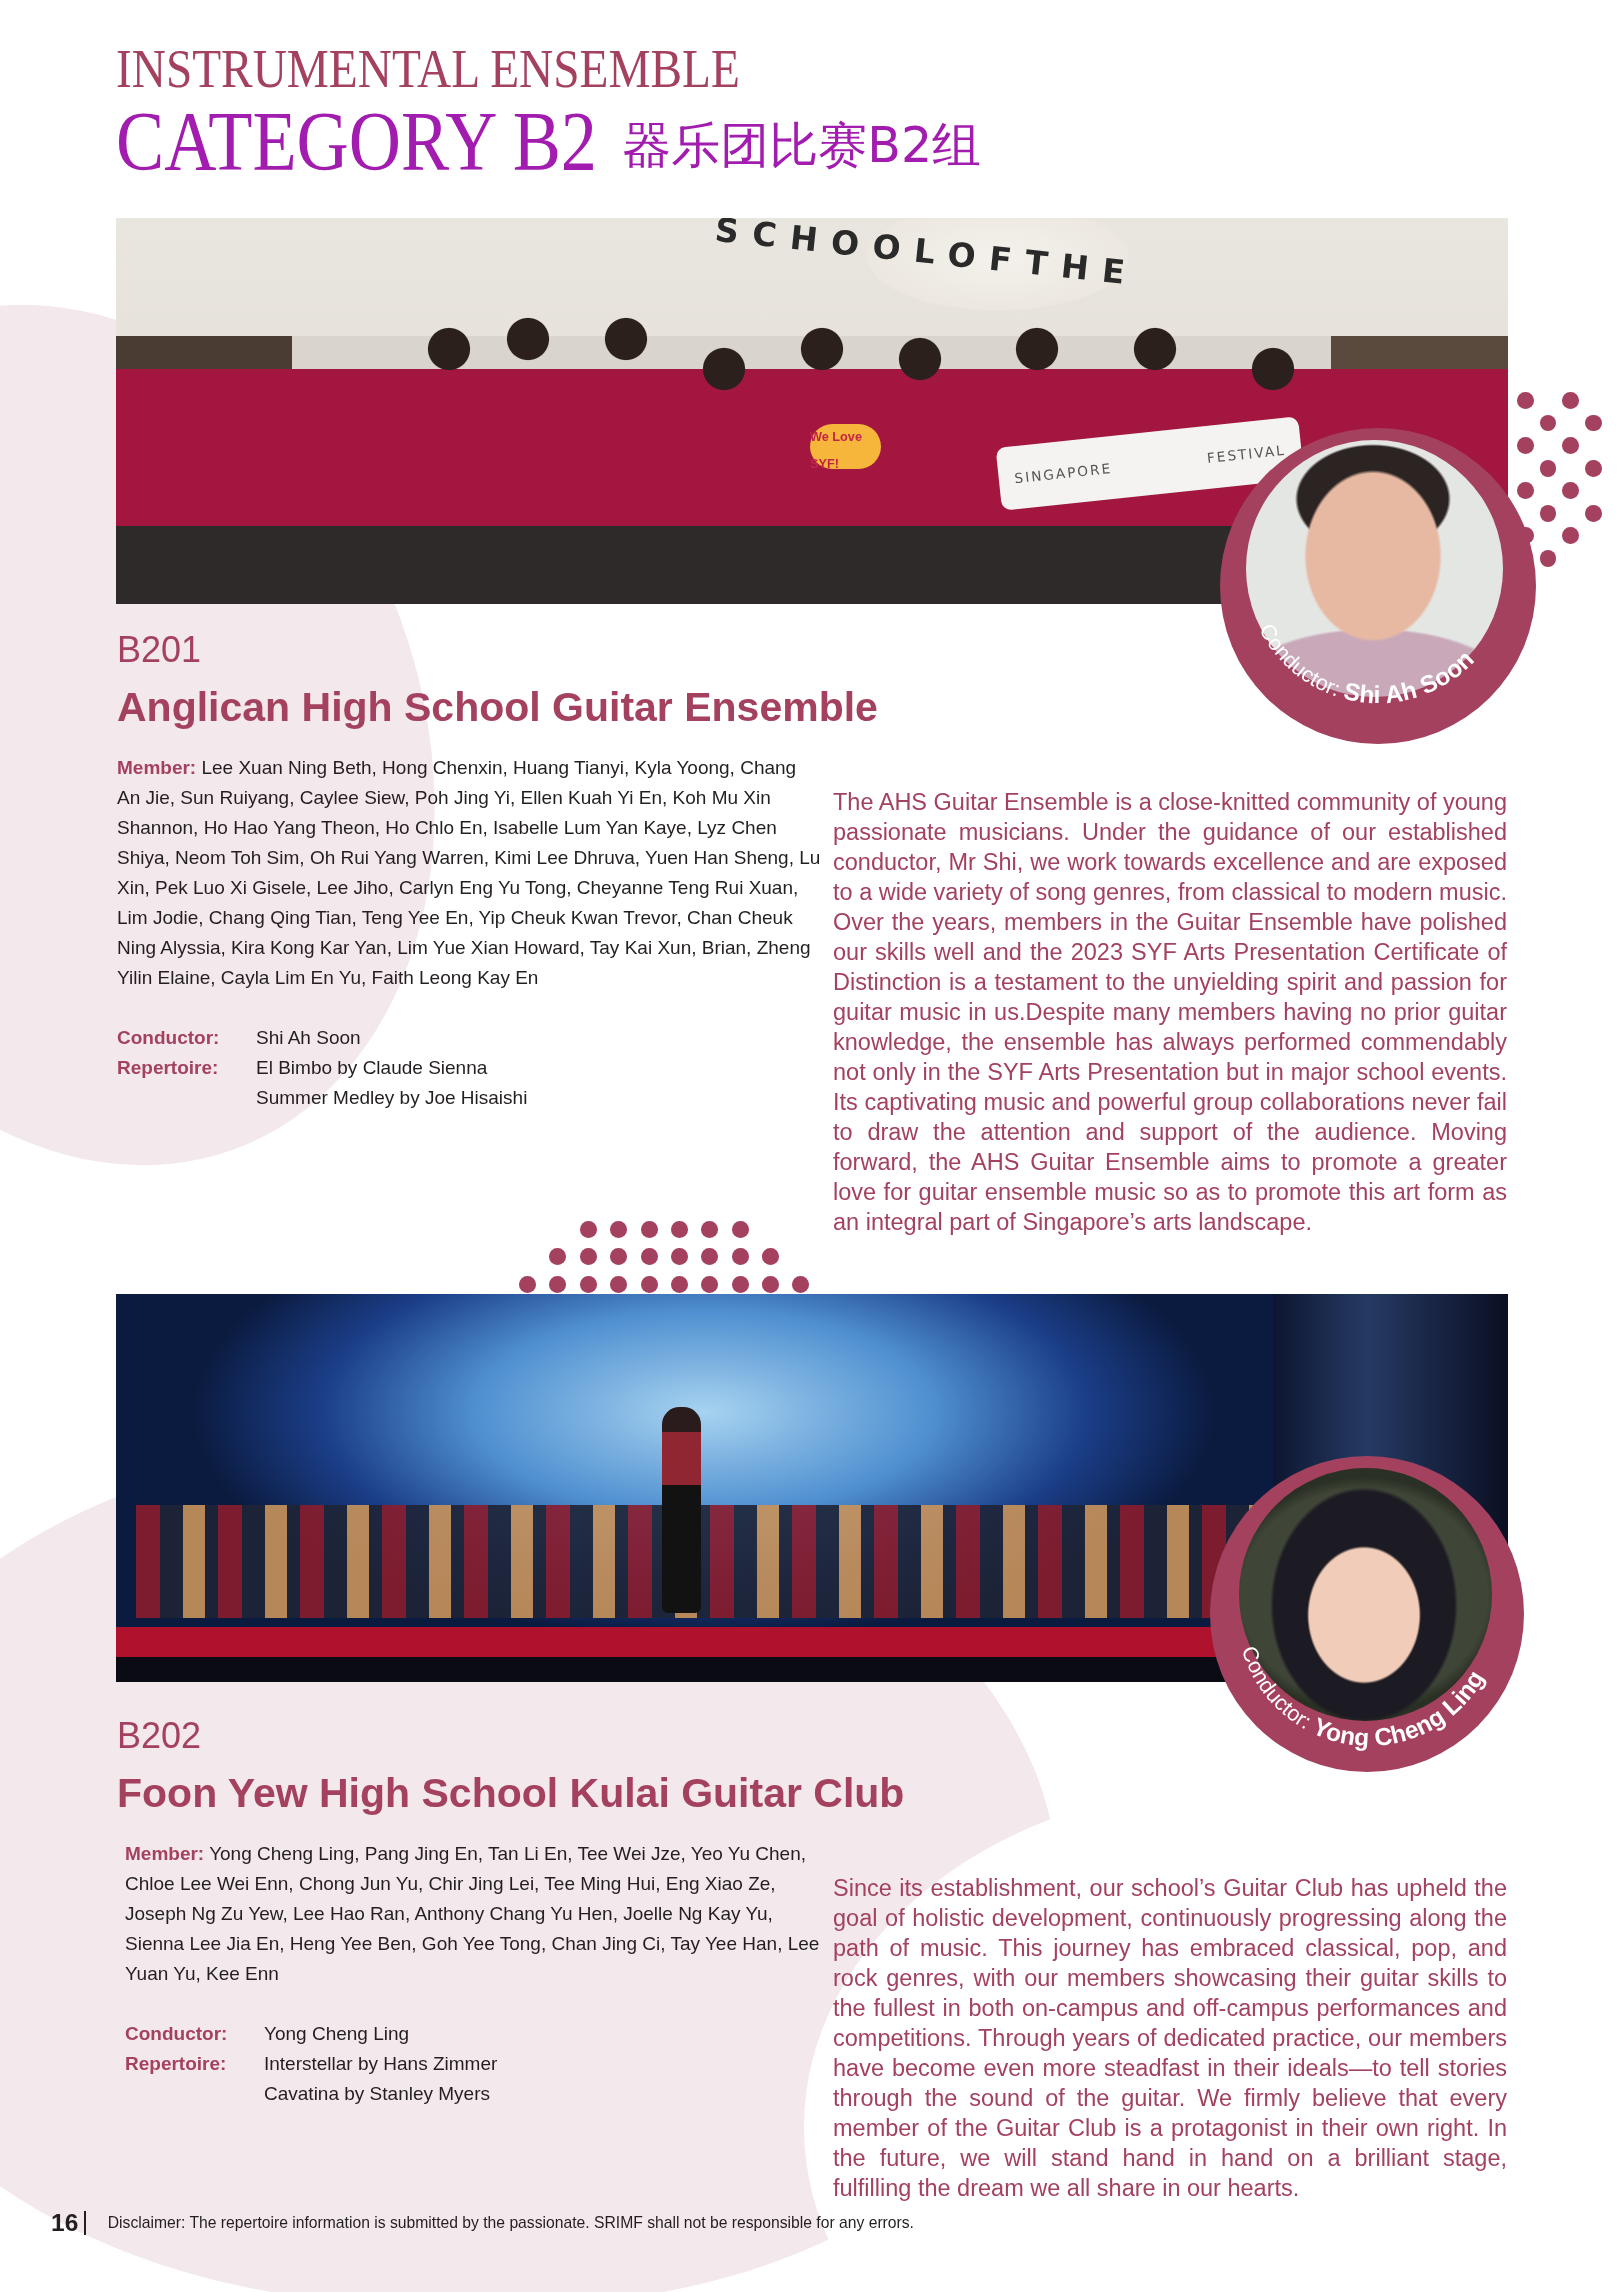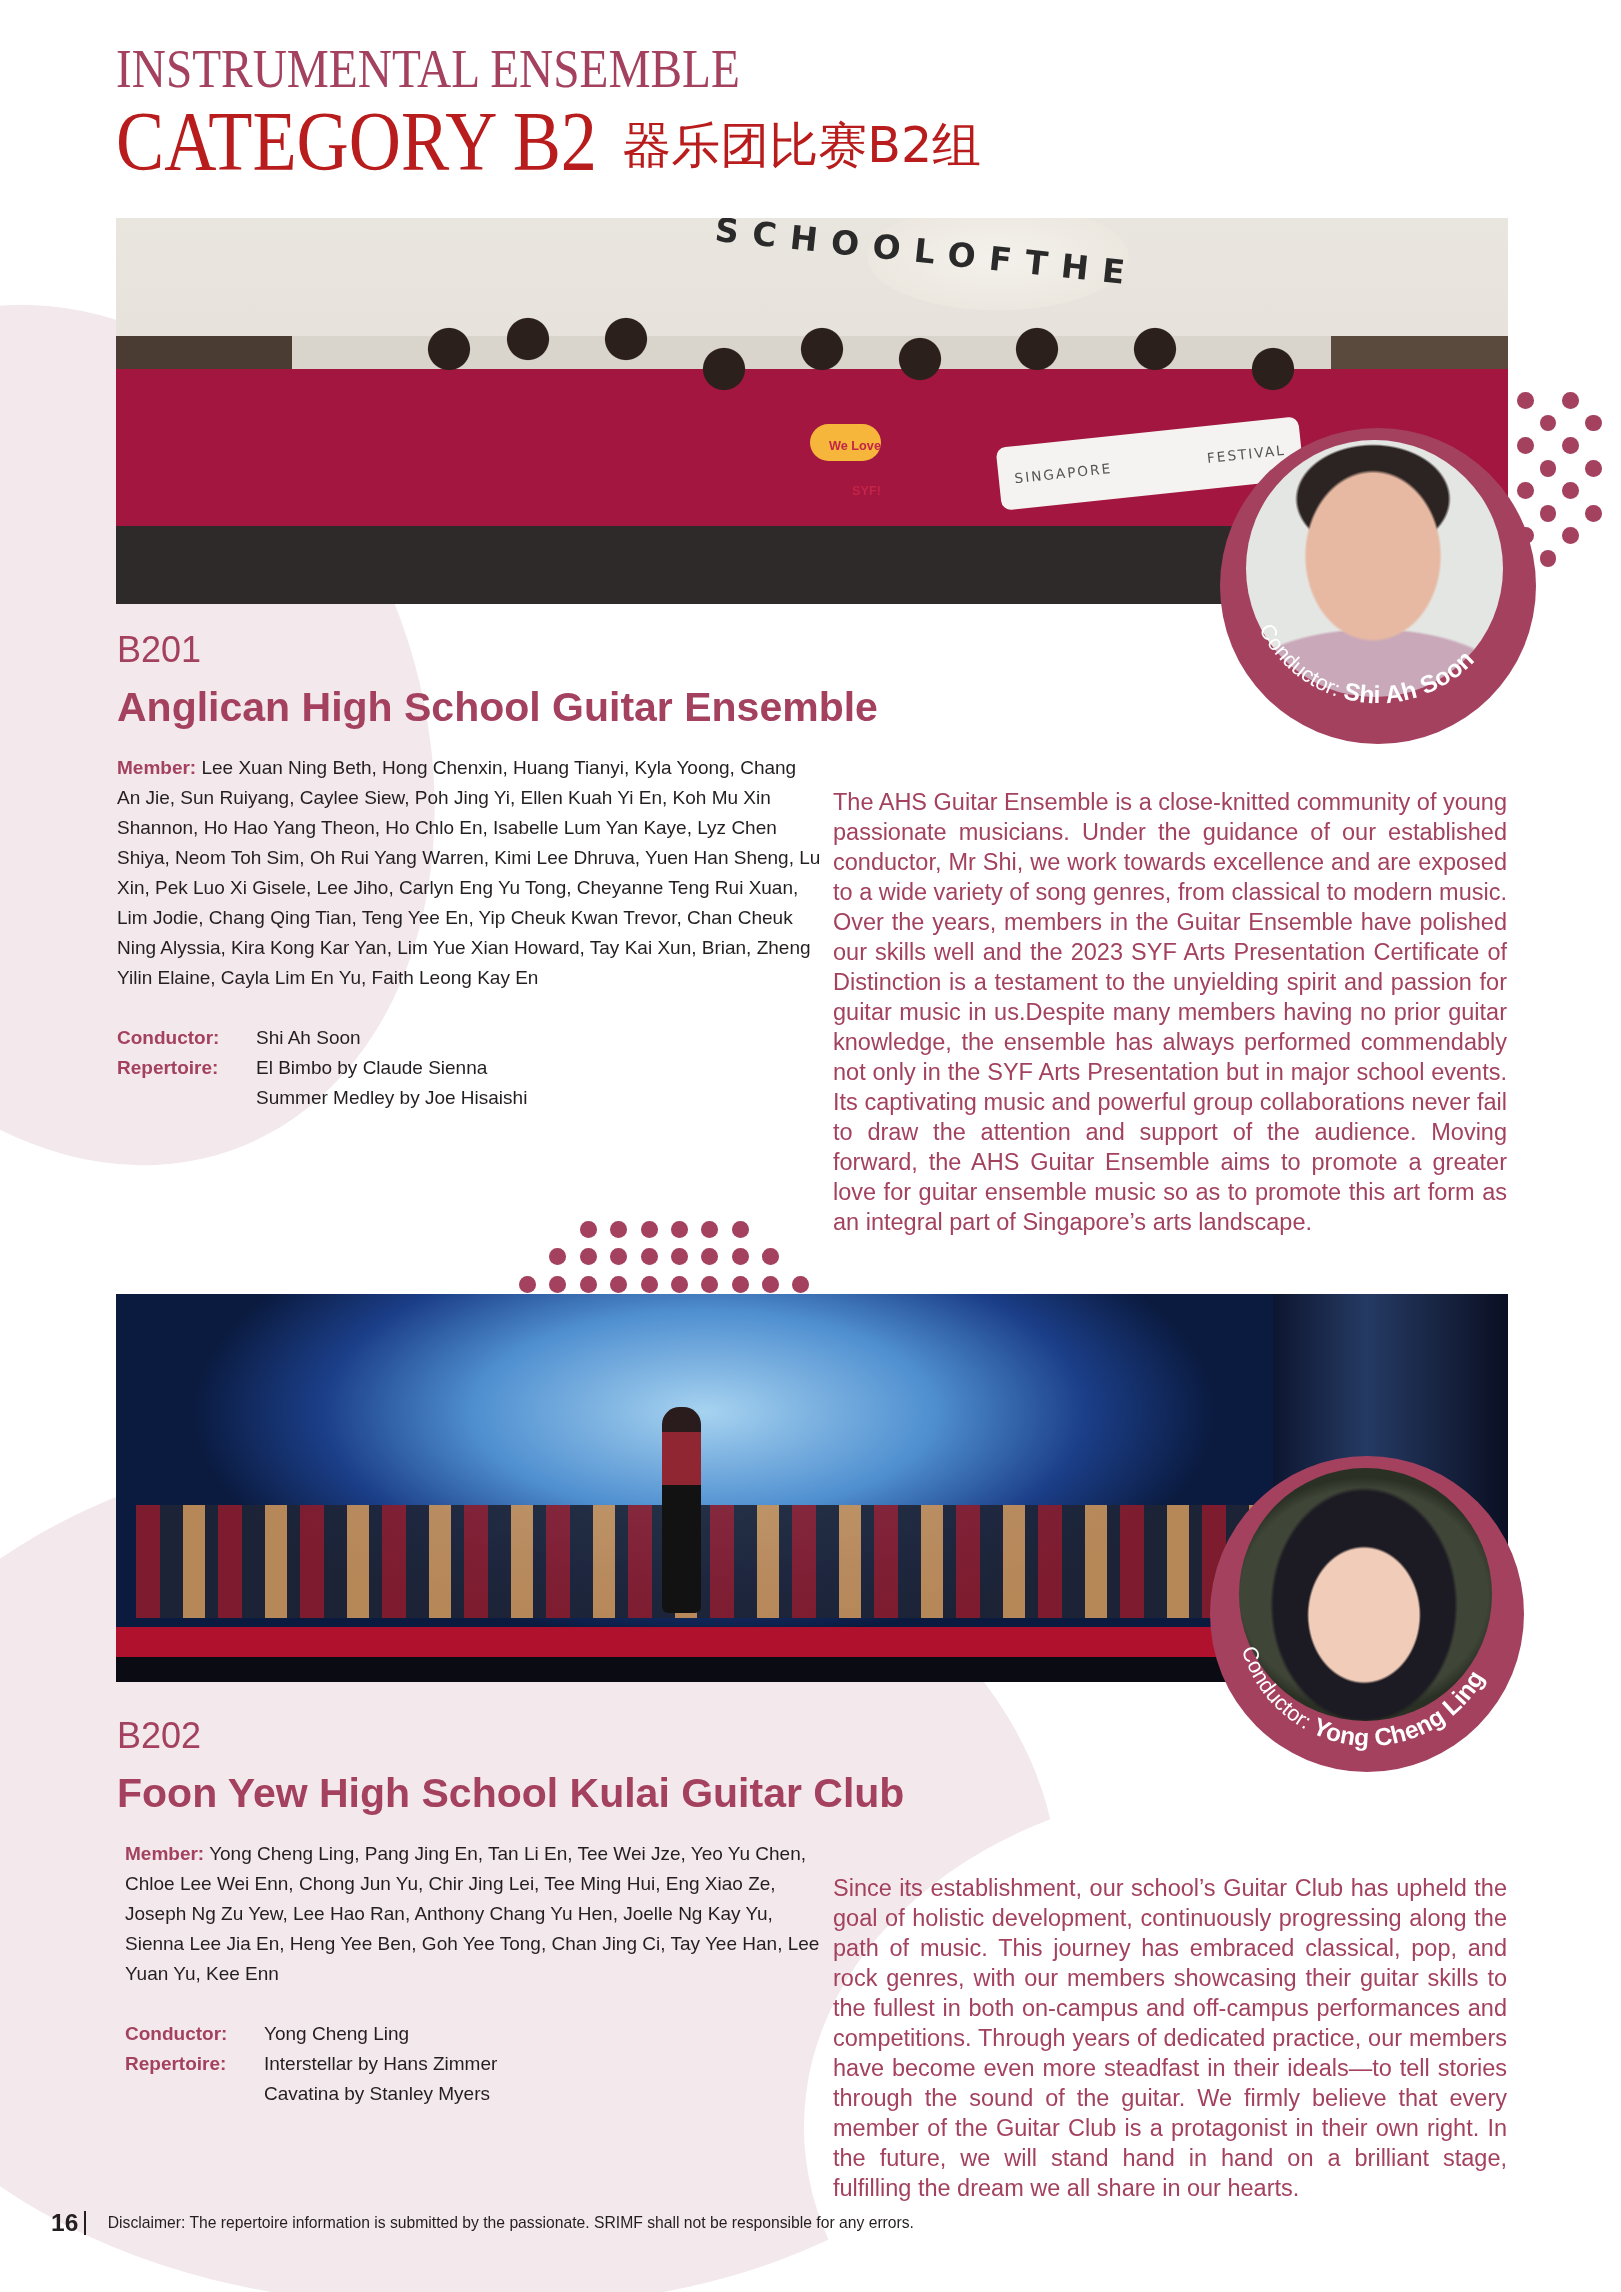--- a/index.html
+++ b/index.html
@@ -16,21 +16,21 @@
   .blob-2 { left: -176px; top: 1441px; width: 1235px; height: 863px; border-radius: 50% 55% 45% 50%; }
   .blob-2-cut { position:absolute; left: 804px; top: 1784px; width: 882px; height: 686px; border-radius: 50%; background:#fff; z-index:0; }
 
   
   .dots { position: absolute; z-index: 1; }
   .dot { position: absolute; width: 16.7px; height: 16.7px; border-radius: 50%; background: #a3415f; }
 
   
   .title-block { position: absolute; left: 116px; top: 41px; z-index: 2; }
   .title-l1 { font-family: "Liberation Serif", "DejaVu Serif", serif; font-size: 55px; letter-spacing: 0px; color: #a3415f; line-height: 1; transform: scaleX(0.86); transform-origin: left; white-space: nowrap; }
-  .title-l2 { font-family: "Liberation Serif", "DejaVu Serif", serif; font-size: 84px; color: #b91c1c; line-height: 1; margin-top: 3.9px; white-space: nowrap; }
+  .title-l2 { font-family: "Liberation Serif", "DejaVu Serif", serif; font-size: 84px; color: #a21caf; line-height: 1; margin-top: 3.9px; white-space: nowrap; }
   .title-l2 .en { display: inline-block; transform: scaleX(0.86); transform-origin: left; }
   .title-l2 .zh { font-family: "DejaVu Sans", sans-serif; font-size: 49px; position: relative; left: -74px; top: -7.8px; }
 
   
   .photo { position: absolute; z-index: 2; overflow: hidden; }
   .photo-1 { left: 116px; top: 218px; width: 1392px; height: 386px;
     background:
       radial-gradient(ellipse 216px 88px at 882px 39px, #f4f1ec 0%, #ece8e0 60%, transparent 61%),
       linear-gradient(180deg, #e9e5df 0px, #e7e2dc 118px, transparent 118px),
       linear-gradient(90deg, #4a3b33 0 176px, #d9d4cc 176px 1215px, #5a4a3e 1215px);
@@ -44,21 +44,21 @@
       radial-gradient(circle 21.6px at 608px 59px, #2b201c 0 95%, transparent 100%),
       radial-gradient(circle 21.6px at 706px 39px, #2b201c 0 95%, transparent 100%),
       radial-gradient(circle 21.6px at 804px 49px, #2b201c 0 95%, transparent 100%),
       radial-gradient(circle 21.6px at 921px 39px, #2b201c 0 95%, transparent 100%),
       radial-gradient(circle 21.6px at 1039px 39px, #2b201c 0 95%, transparent 100%),
       radial-gradient(circle 21.6px at 1157px 59px, #2b201c 0 95%, transparent 100%),
       linear-gradient(180deg, transparent 0 59px, #a2163f 59px 216px, #2e2a2a 216px);
   }
   .photo-1 .sign { position:absolute; left: 598px; top: 13.7px; font-family:"DejaVu Sans", sans-serif; font-size: 33px; letter-spacing: 13.7px; color:#2a2a2a; font-weight:bold; transform: rotate(6deg); }
   .photo-1 .banner { position:absolute; left: 882px; top: 214px; width: 304px; height: 63px; background:#f4f3f2; border-radius: 9.8px; transform: rotate(-6deg); font-family:"DejaVu Sans", sans-serif; font-size: 13.7px; color:#555; display:flex; align-items:center; justify-content:space-between; padding:0 15.7px; box-sizing:border-box; letter-spacing: 2px; }
-  .photo-1 .badge { position:absolute; left: 694px; top: 206px; width: 71px; height: 37px; border-radius: 29px; background:#f5b63b; color:#c32548; font-weight:bold; font-size:12.7px; text-align:right; line-height:45px; }
+  .photo-1 .badge { position:absolute; left: 694px; top: 206px; width: 71px; height: 45px; border-radius: 29px; background:#f5b63b; color:#c32548; font-weight:bold; font-size:12.7px; text-align:left; line-height:27px; }
 
   .photo-2 { left: 116px; top: 1294px; width: 1392px; height: 388px;
     background:
       linear-gradient(180deg, transparent 0 333px, #b0122e 333px 363px, #0b0b13 363px),
       radial-gradient(ellipse 510px 225px at 588px 118px, #a7d3f0 0%, #4f8fd0 45%, #1b3e88 75%, #0b1b40 100%);
   }
   .photo-2 .players {
     position:absolute; left: 19.6px; right: 196px; top: 211px; height: 113px;
     background:
       repeating-linear-gradient(90deg, #8a1c2c 0 23.5px, #1e2436 23.5px 47px, #c9935a 47px 69px, #1e2436 69px 82px);

